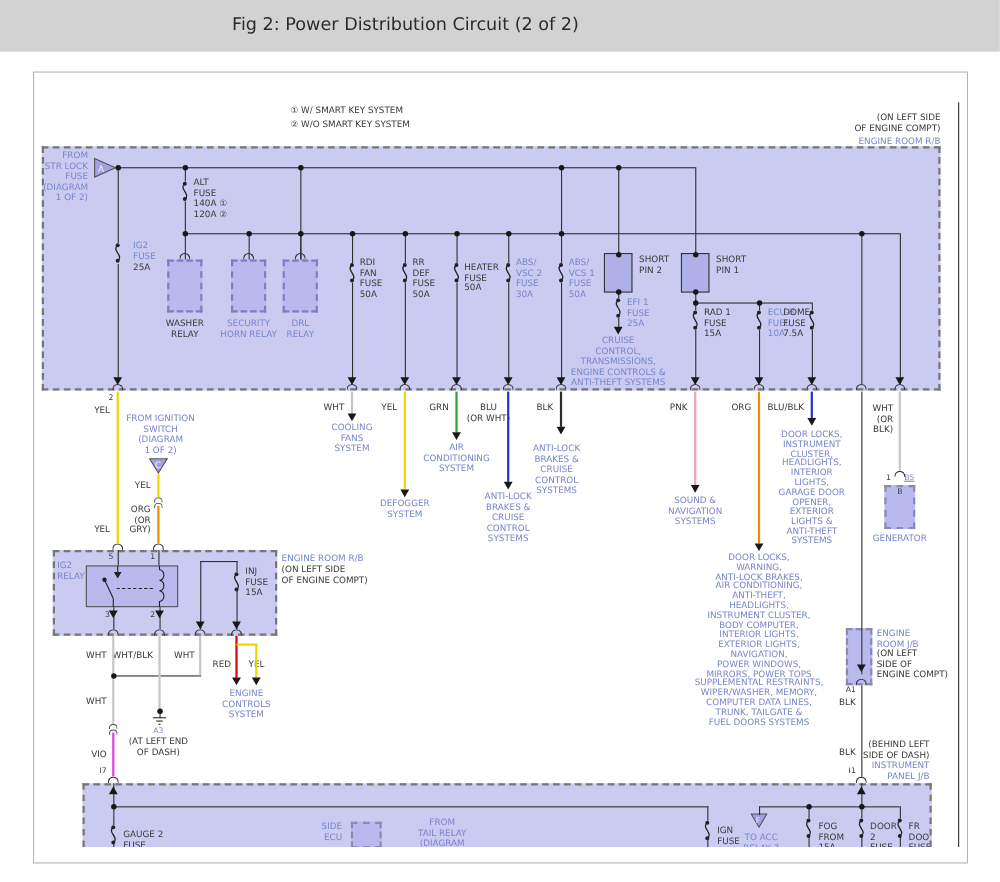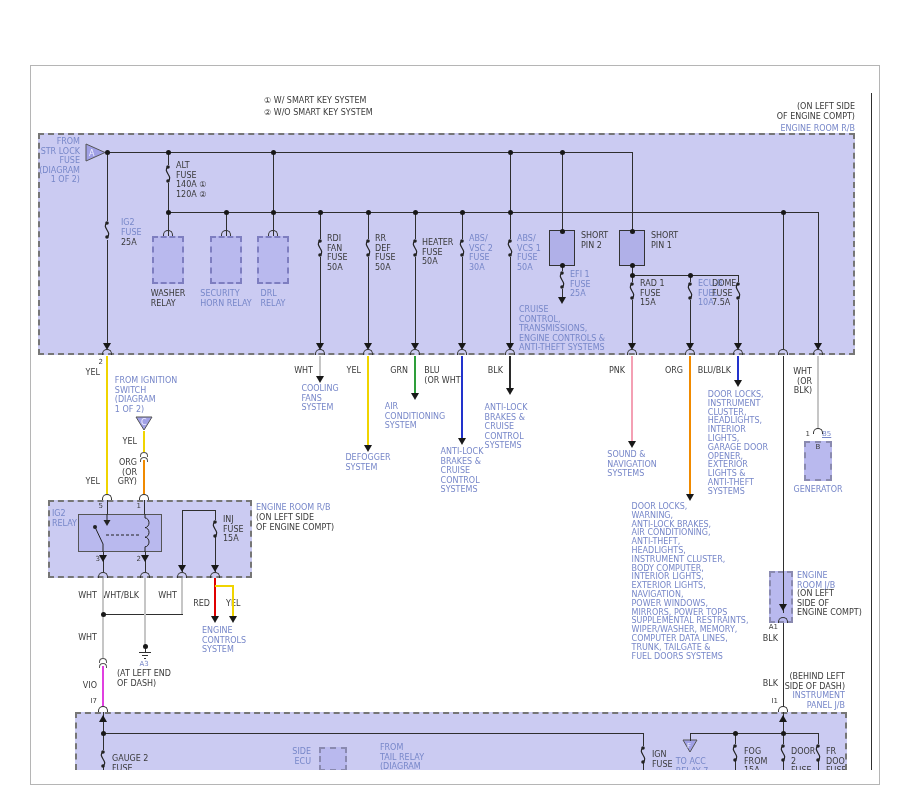--- a/index.html
+++ b/index.html
@@ -5,21 +5,21 @@
   * { box-sizing: border-box; margin: 0; padding: 0; }
   body { background:#fff; font-family:"DejaVu Sans",sans-serif; }
   #stage { position:relative; width:909px; height:802px; background:#fff; overflow:hidden; }
   #header { position:absolute; left:0; top:0; width:909px; height:47px; background:#d2d2d2; }
   #title { position:absolute; left:211px; top:12px; font-size:16px; color:#2b2b2b; }
   #panel { position:absolute; left:30px; top:65px; width:850px; height:720px; border:1px solid #b5b5b5; background:#fff; }
   #diagram-clip { position:absolute; left:30px; top:65px; width:850px; height:720px; overflow:hidden; }
   #diagram { position:absolute; left:-30px; top:-65px; width:909px; height:802px; }
   .lbl { position:absolute; font-size:8px; line-height:9.5px; color:#3a3a3a; white-space:pre-line; }
   .blue { color:#7787c9; }
-  .ctr { transform:translateX(-50%); }
+  .ctr { transform:translateX(-50%); text-align:center; }
   .ral { text-align:right; }
   .s7 { font-size:7px; line-height:8px; }
   .lh88 { line-height:8.8px; }
   .ul { text-decoration:underline; }
   .box { position:absolute; background:#cbcbf2; border:2px dashed #767676; }
   .comp { position:absolute; background:#b9b9ee; border:2px dashed #7e7ec0; }
   .spin { position:absolute; background:#b0b0e8; border:1px solid #333; }
   .hln,.vln { position:absolute; background:#2f2f2f; }
   .hln { height:1px; } .vln { width:1px; }
   .wr { position:absolute; width:2px; }
@@ -29,20 +29,23 @@
   .au { position:absolute; width:0; height:0; border-left:4px solid transparent; border-right:4px solid transparent; border-bottom:7px solid #181818; }
   .arc { position:absolute; width:10px; height:6px; border:1px solid #333; border-bottom:none; border-radius:6px 6px 0 0; }
   .cn { position:absolute; width:8px; height:5px; border:1px solid #555; border-bottom:none; border-radius:5px 5px 0 0; }
   .fz, .tri, .rly { position:absolute; }
   #bottombox { overflow:hidden; border-bottom:none; }
 </style>
 </head>
 <body>
 
 <div id="stage">
+  <div id="header">
+    <div id="title">Fig 2: Power Distribution Circuit (2 of 2)</div>
+  </div>
   <div id="panel"></div>
   <div id="diagram-clip">
     <div id="diagram">
 
       <div class="lbl" style="left:264px;top:96px">① W/ SMART KEY SYSTEM</div>
       <div class="lbl" style="left:264px;top:108px">② W/O SMART KEY SYSTEM</div>
 
       <div class="lbl ral" style="right:54px;top:102px">(ON LEFT SIDE
 OF ENGINE COMPT)</div>
       <div class="lbl ral blue" style="right:54px;top:124px">ENGINE ROOM R/B</div>

